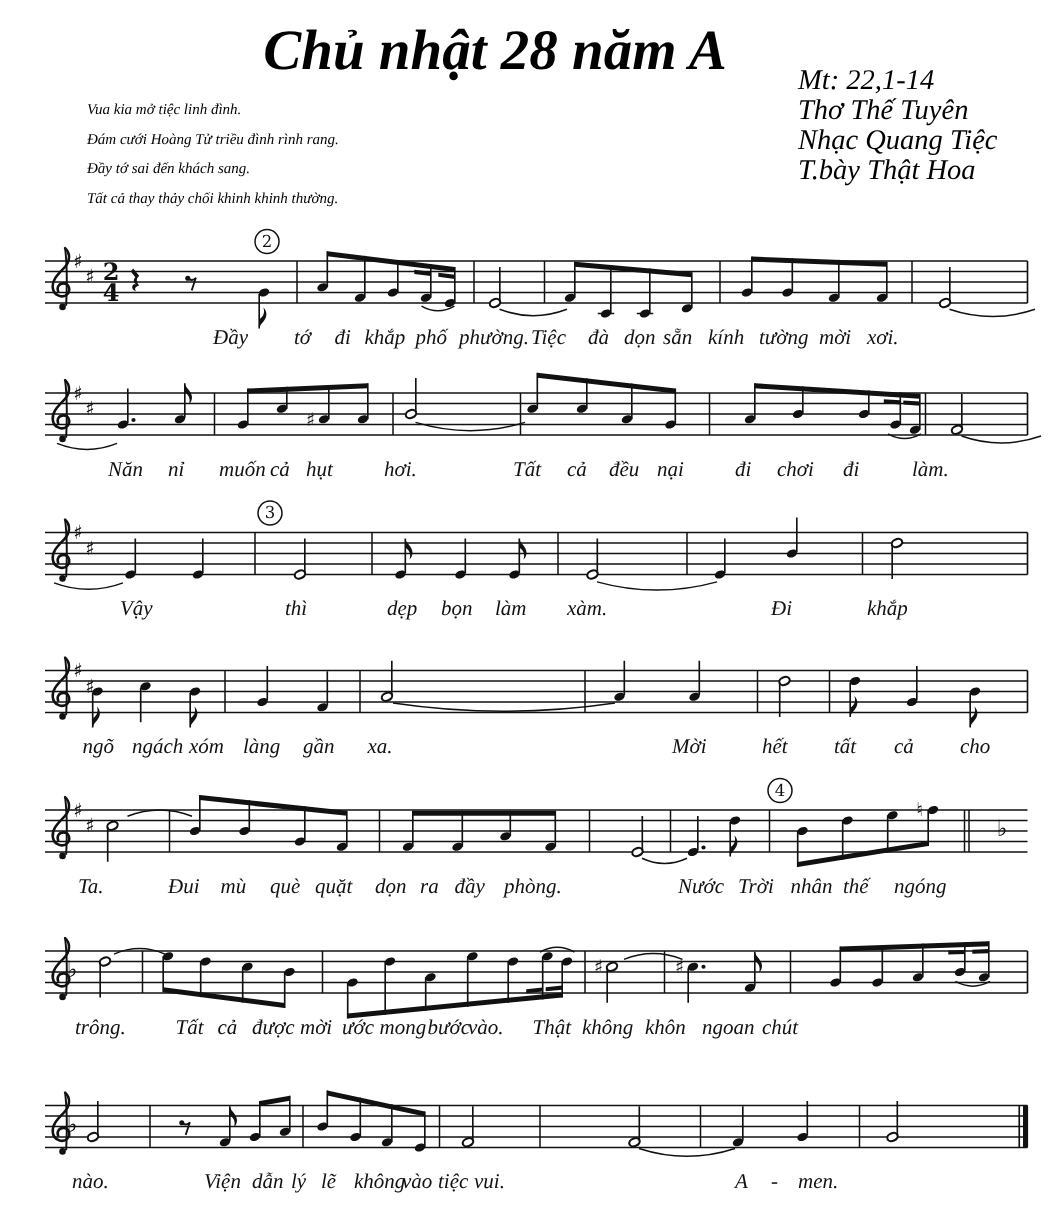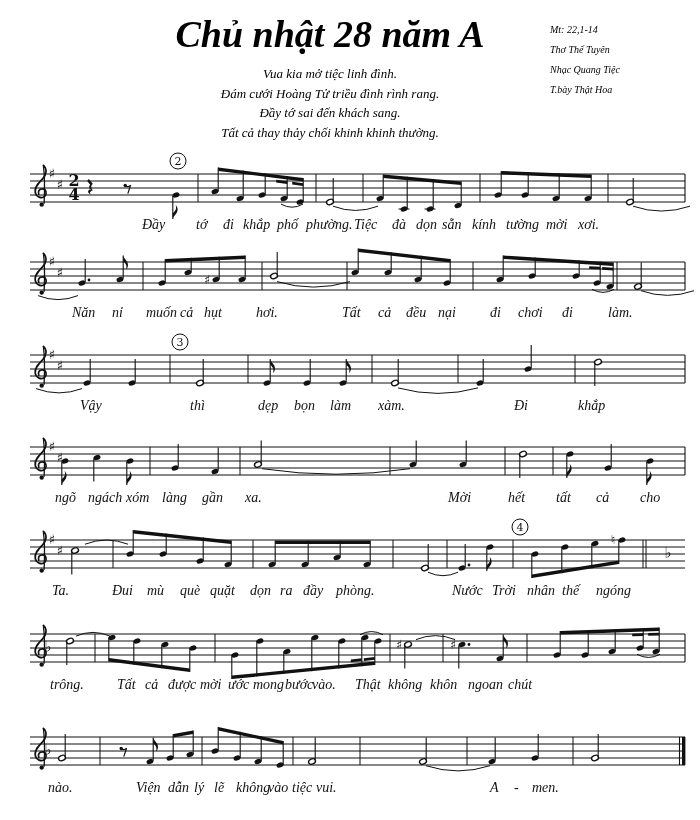--- a/index.html
+++ b/index.html
@@ -1,21 +1,21 @@
 <!DOCTYPE html>
 <html><head>
 <meta charset="utf-8">
 <style>
   html,body{margin:0;padding:0;background:#fff;}
   body{width:700px;height:820px;position:relative;font-family:"Liberation Serif",serif;color:#000;overflow:hidden;}
   .title{position:absolute;top:12px;left:40px;width:580px;text-align:center;
          font-style:italic;font-weight:bold;font-size:38px;letter-spacing:0px;}
-  .credits{position:absolute;top:20px;left:532px;font-style:italic;font-size:10px;line-height:20px;white-space:nowrap;margin-left:18px;}
-  .verse{position:absolute;top:64px;left:70px;width:520px;text-align:center;
-         font-style:italic;font-size:13px;line-height:19.5px;}
+  .credits{position:absolute;top:44px;left:532px;font-style:italic;font-size:19px;line-height:20px;white-space:nowrap;}
+  .verse{position:absolute;top:64px;left:58px;width:520px;text-align:left;
+         font-style:italic;font-size:10px;line-height:19.5px;}
   .credit-line{display:block;}
   .verse-line{display:block;}
   #score{position:absolute;left:0;top:0;}
 </style>
 </head>
 <body>
 
 <div class="title">Chủ nhật 28 năm A</div>
 
 <div class="credits">

